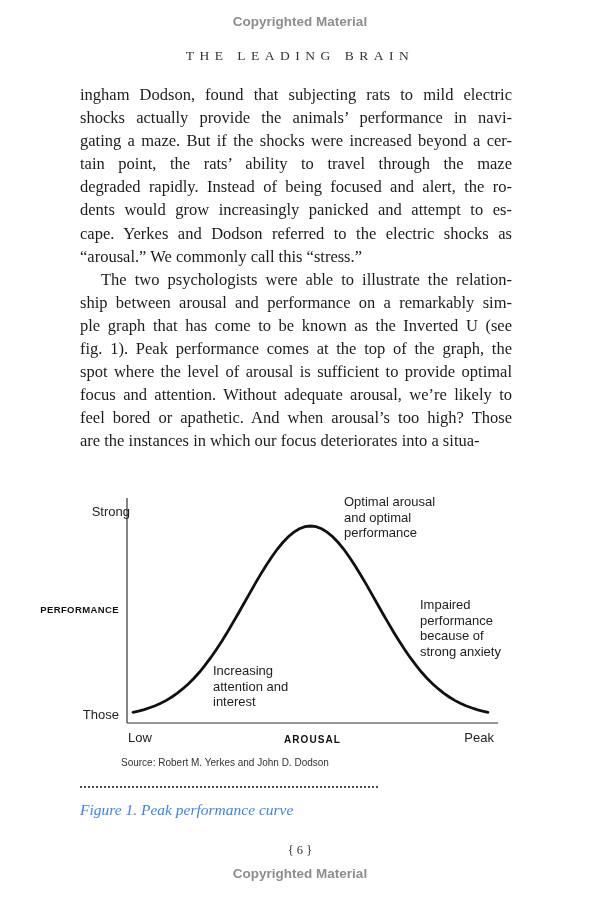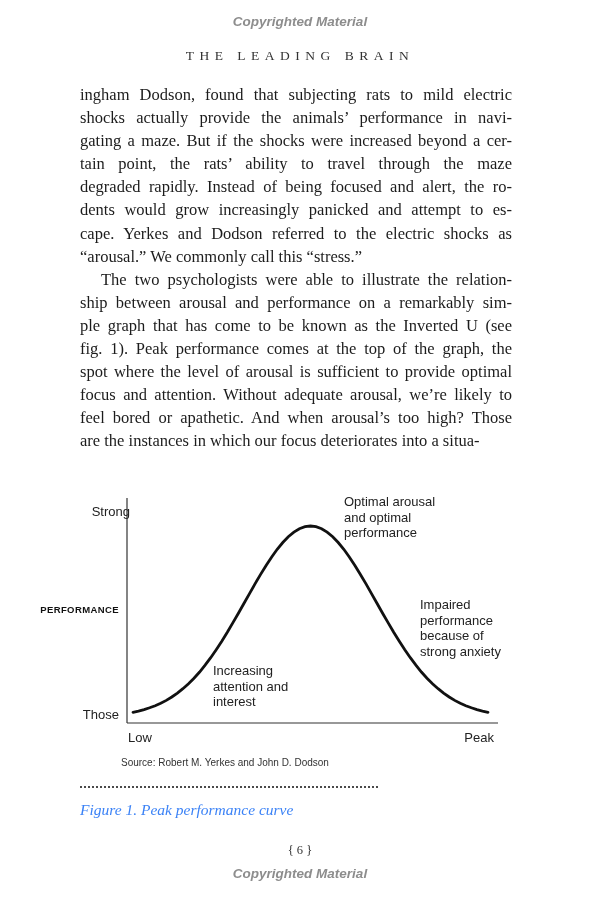--- a/index.html
+++ b/index.html
@@ -8,21 +8,21 @@
     width:600px;height:900px;
     background:#ffffff;
     font-family:"Liberation Serif", serif;
     color:#1c1c1c;
     overflow:hidden;
   }
   .abs{position:absolute;}
   .watermark{
     width:600px;text-align:center;
     font-family:"Liberation Sans", sans-serif;
-    font-weight:700;font-size:13.5px;color:#8d8d8d;font-style:italic;
+    font-weight:700;font-size:13.5px;color:#8d8d8d;
   }
   #running-head{
     width:600px;text-align:center;
     font-size:13.5px;letter-spacing:5.5px;color:#333333;
   }
   #body-text{
     left:80px;top:83px;width:432px;
     font-size:16.5px;line-height:23.1px;color:#1c1c1c;
   }
   .bline{
@@ -93,20 +93,21 @@
     <line x1="127" y1="498" x2="127" y2="723" stroke="#333333" stroke-width="1.2"></line>
     <line x1="127" y1="723" x2="498" y2="723" stroke="#333333" stroke-width="1.2"></line>
     <path d="M133.0 712.3 L138.5 711.1 L144.1 709.6 L149.6 707.8 L155.2 705.7 L160.7 703.3 L166.3 700.4 L171.8 697.0 L177.4 693.1 L182.9 688.7 L188.5 683.7 L194.0 678.2 L199.6 672.0 L205.1 665.1 L210.7 657.7 L216.2 649.7 L221.8 641.2 L227.3 632.3 L232.8 622.9 L238.4 613.3 L243.9 603.5 L249.5 593.6 L255.0 583.9 L260.6 574.4 L266.1 565.4 L271.7 557.0 L277.2 549.3 L282.8 542.5 L288.3 536.7 L293.9 532.1 L299.4 528.7 L305.0 526.7 L310.5 526.0 L316.0 526.7 L321.6 528.7 L327.1 532.1 L332.7 536.7 L338.2 542.5 L343.8 549.3 L349.3 557.0 L354.9 565.4 L360.4 574.4 L366.0 583.9 L371.5 593.6 L377.1 603.5 L382.6 613.3 L388.2 622.9 L393.7 632.3 L399.3 641.2 L404.8 649.7 L410.3 657.7 L415.9 665.1 L421.4 672.0 L427.0 678.2 L432.5 683.7 L438.1 688.7 L443.6 693.1 L449.2 697.0 L454.7 700.4 L460.3 703.3 L465.8 705.7 L471.4 707.8 L476.9 709.6 L482.5 711.1 L488.0 712.3" fill="none" stroke="#111111" stroke-width="2.8" stroke-linecap="round"></path>
   </svg>
 
   <div class="abs clabel" style="left:51px;top:504px;width:79px;text-align:right;">Strong</div>
   <div class="abs clabel axis-word" id="performance-label" style="left:30px;top:602px;width:89px;text-align:right;">PERFORMANCE</div>
   <div class="abs clabel" style="left:40px;top:707px;width:79px;text-align:right;">Those</div>
 
   <div class="abs clabel" style="left:128px;top:730px;">Low</div>
+  <div class="abs clabel axis-word" id="arousal-label" style="left:127px;top:732px;width:371px;text-align:center;">AROUSAL</div>
   <div class="abs clabel" style="left:440px;top:730px;width:54px;text-align:right;">Peak</div>
 
   <div class="abs clabel" style="left:344px;top:494px;">Optimal arousal
 and optimal
 performance</div>
   <div class="abs clabel" style="left:213px;top:663px;">Increasing
 attention and
 interest</div>
   <div class="abs clabel" style="left:420px;top:597px;">Impaired
 performance

